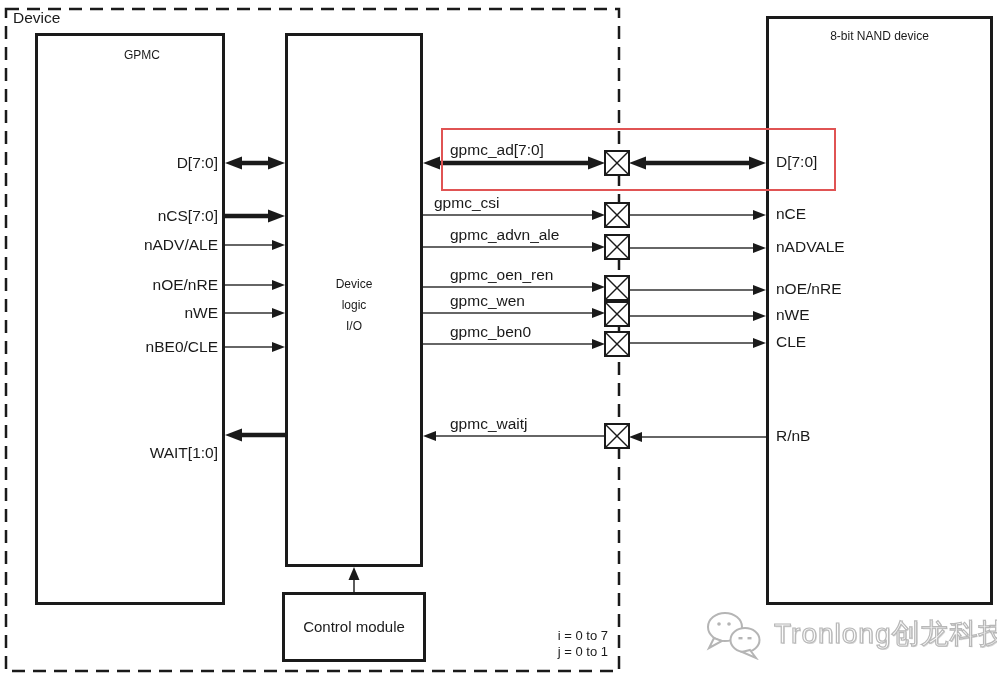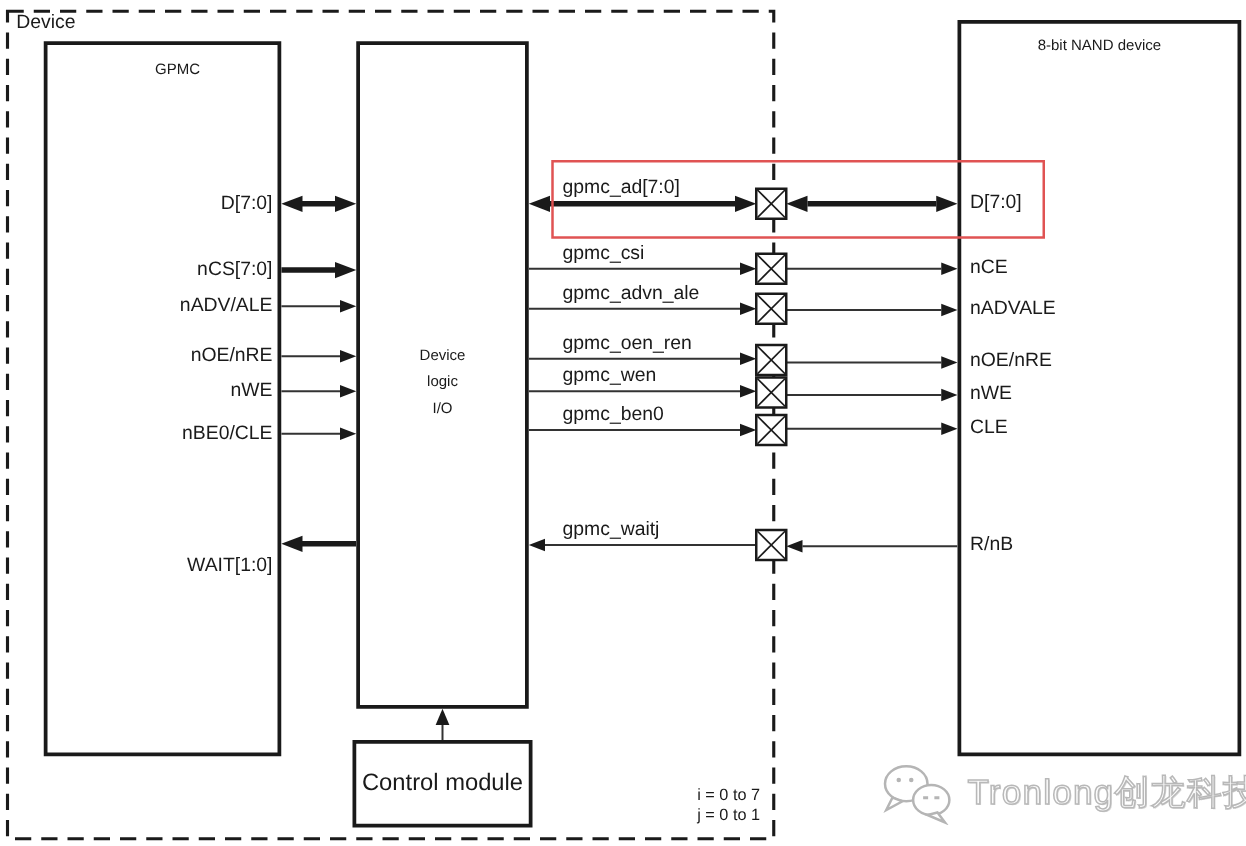--- a/index.html
+++ b/index.html
@@ -172,42 +172,42 @@
   <div class="lbl" style="left:13px;top:9px;">Device</div>
 
   <div class="lbl title" style="left:35px;top:46px;width:214px;">GPMC</div>
 
   <div class="lbl title io-title" style="left:285px;top:274px;width:138px;">
     <span>Device</span>
     <span>logic</span>
     <span>I/O</span>
   </div>
 
-  <div class="lbl title" style="left:282px;top:618px;width:144px;font-size:19px;">Control module</div>
+  <div class="lbl title" style="left:282px;top:618px;width:144px;font-size:15px;">Control module</div>
 
   <div class="lbl title" style="left:766px;top:27px;width:227px;">8-bit NAND device</div>
 
   <div class="lbl pin-l" style="right:779px;top:154px;">D[7:0]</div>
   <div class="lbl pin-l" style="right:779px;top:207px;">nCS[7:0]</div>
   <div class="lbl pin-l" style="right:779px;top:236px;">nADV/ALE</div>
   <div class="lbl pin-l" style="right:779px;top:276px;">nOE/nRE</div>
   <div class="lbl pin-l" style="right:779px;top:304px;">nWE</div>
   <div class="lbl pin-l" style="right:779px;top:338px;">nBE0/CLE</div>
   <div class="lbl pin-l" style="right:779px;top:444px;">WAIT[1:0]</div>
 
   <div class="lbl pin-r" style="left:776px;top:153px;">D[7:0]</div>
   <div class="lbl pin-r" style="left:776px;top:205px;">nCE</div>
   <div class="lbl pin-r" style="left:776px;top:238px;">nADVALE</div>
   <div class="lbl pin-r" style="left:776px;top:280px;">nOE/nRE</div>
   <div class="lbl pin-r" style="left:776px;top:306px;">nWE</div>
   <div class="lbl pin-r" style="left:776px;top:333px;">CLE</div>
   <div class="lbl pin-r" style="left:776px;top:427px;">R/nB</div>
 
   <div class="lbl bus" style="left:450px;top:141px;">gpmc_ad[7:0]</div>
-  <div class="lbl bus" style="left:450px;top:194px;">gpmc_csi</div>
+  <div class="lbl bus" style="left:434px;top:194px;">gpmc_csi</div>
   <div class="lbl bus" style="left:450px;top:226px;text-align:center;">gpmc_advn_ale</div>
   <div class="lbl bus" style="left:450px;top:266px;">gpmc_oen_ren</div>
   <div class="lbl bus" style="left:450px;top:292px;">gpmc_wen</div>
   <div class="lbl bus" style="left:450px;top:323px;">gpmc_ben0</div>
   <div class="lbl bus" style="left:450px;top:415px;">gpmc_waitj</div>
 
   <div class="lbl note" style="right:389px;top:628px;">
     <div>i = 0 to 7</div>
     <div>j = 0 to 1</div>
   </div>

